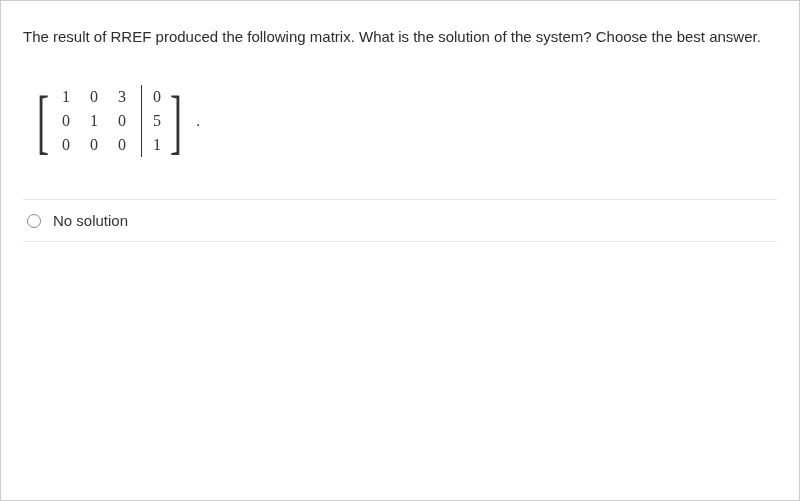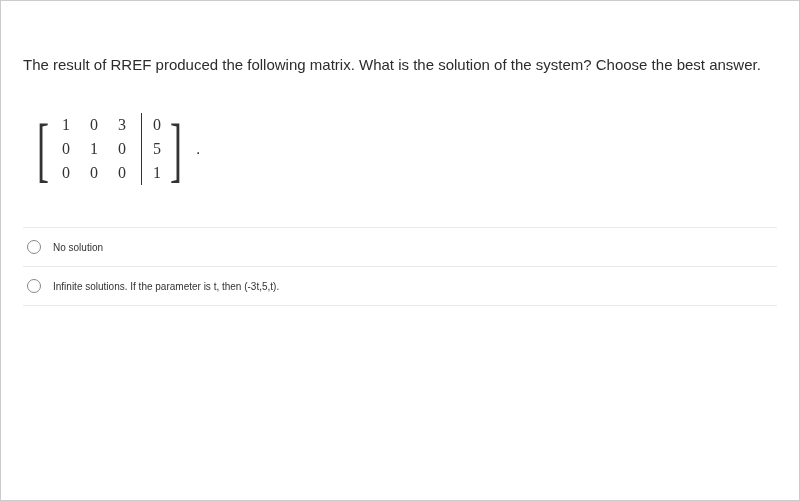--- a/index.html
+++ b/index.html
@@ -15,21 +15,20 @@
       width: 800px;
       height: 501px;
       border: 1px solid #ccc;
       padding: 24px 22px;
       overflow: hidden;
     }
     .question-text {
       line-height: 1.6;
       margin-bottom: 36px;
       color: #2c2c2c;
-      margin-top: 28px;
     }
     .matrix-container {
       display: flex;
       align-items: center;
       margin-bottom: 42px;
       margin-left: 8px;
     }
     .matrix {
       display: inline-flex;
       align-items: center;
@@ -86,21 +85,21 @@
       width: 14px;
       height: 14px;
       border: 1.5px solid #888;
       border-radius: 50%;
       flex-shrink: 0;
       background: #fff;
       cursor: pointer;
     }
     .option-label {
       color: #333;
-      font-size: 10px;
+      font-size: 15px;
     }
   </style>
 </head>
 <body>
 
 <div class="question-text">The result of RREF produced the following matrix. What is the solution of the system? Choose the best answer.</div>
 
 <div class="matrix-container">
   <span class="matrix">
     <span class="bracket-left">[</span>
@@ -130,17 +129,13 @@
     <span class="bracket-right">]</span>
   </span>
   <span class="period">.</span>
 </div>
 
 <div class="options">
   <div class="option">
     <span class="radio"></span>
     <span class="option-label">No solution</span>
   </div>
-  <div class="option">
-    <span class="radio"></span>
-    <span class="option-label">Infinite solutions. If the parameter is t, then (-3t,5,t).</span>
-  </div>
 </div>
 
 </body></html>

